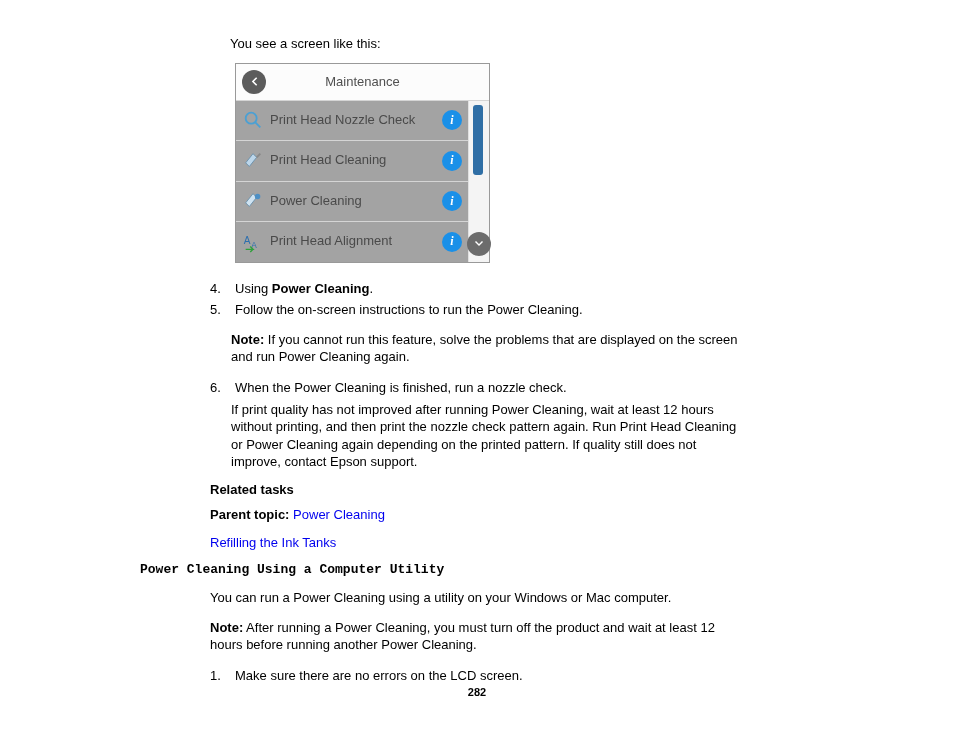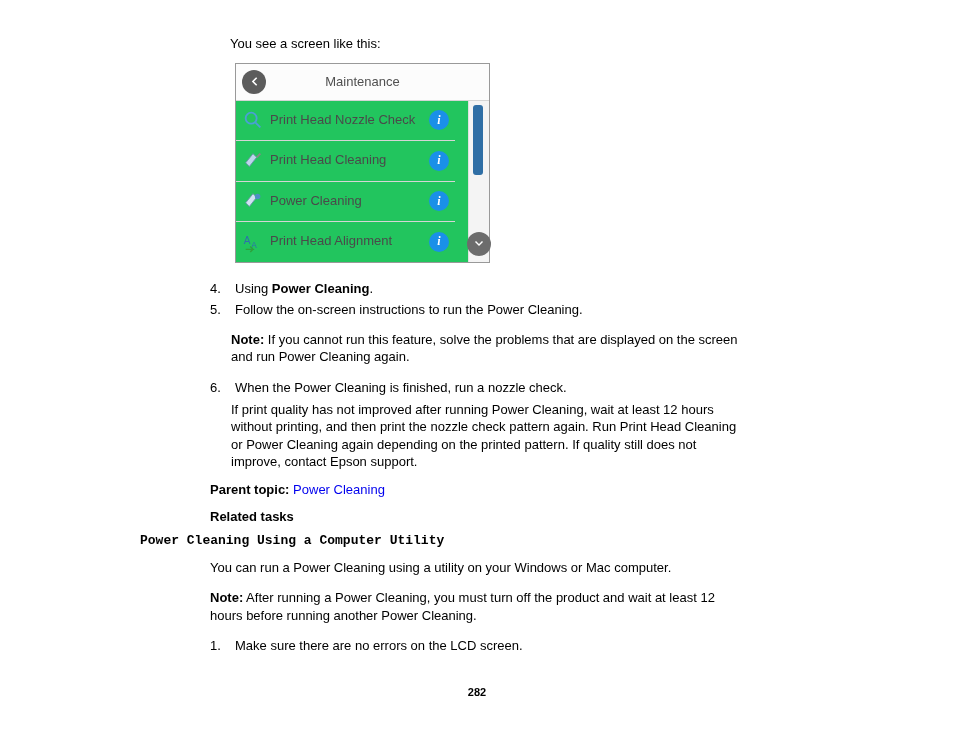--- a/index.html
+++ b/index.html
@@ -30,21 +30,21 @@
   a, .link { color: #0000ee; text-decoration: none; }
   b { font-weight: bold; }
   .pagenum { position: absolute; bottom: 40px; left: 0; width: 954px; text-align: center; font-weight: bold; font-size: 11px; }
 
   
   .device {
     margin: 8px 0 18px 95px;
     width: 255px;
     height: 200px;
     border: 1px solid #999;
-    background: #22c55e;
+    background: #a3a3a3;
     display: flex;
     flex-direction: column;
     font-size: 13px;
     position: relative;
     box-sizing: border-box;
     color: #404040;
   }
   .device-header {
     height: 36px;
     display: flex;
@@ -67,21 +67,20 @@
     align-items: center;
     justify-content: center;
     color: #fff;
   }
   .device-back svg { width: 13px; height: 13px; }
   .device-title { color: #505050; font-size: 13px; }
   .device-scroll-area {
     position: relative;
     flex: 1;
     display: flex;
-    gap: 13px;
   }
   .device-list {
     flex: 1;
     display: flex;
     flex-direction: column;
   }
   .device-row {
     flex: 1;
     border-bottom: 1px solid #d5d5d5;
     display: flex;
@@ -239,28 +238,31 @@
     <b>Note:</b><span> If you cannot run this feature, solve the problems that are displayed on the screen and run Power Cleaning again.</span>
   </p>
 
   <div class="num-item indent-num">
     <span class="num">6.</span>
     <span class="txt">When the Power Cleaning is finished, run a nozzle check.</span>
   </div>
 
   <p class="indent-sub">If print quality has not improved after running Power Cleaning, wait at least 12 hours without printing, and then print the nozzle check pattern again. Run Print Head Cleaning or Power Cleaning again depending on the printed pattern. If quality still does not improve, contact Epson support.</p>
 
+  <p class="indent-num" style="margin-bottom:4px;">
+    <b>Related tasks</b>
+  </p>
+
   <p class="indent-num" style="margin-top:8px;">
     <b>Parent topic:</b>
     <span> </span>
     <a href="#" class="link">Power Cleaning</a>
   </p>
-
-  <p class="indent-num" style="margin-bottom:4px;">
-    <b>Related tasks</b>
+  <p class="indent-num">
+    <a href="#" class="link">Refilling the Ink Tanks</a>
   </p>
 
   <p class="indent0" style="margin-top:6px;font-family:Liberation Mono, monospace;">
     <b>Power Cleaning Using a Computer Utility</b>
   </p>
 
   <p class="indent-num">You can run a Power Cleaning using a utility on your Windows or Mac computer.</p>
 
   <p class="indent-num" style="margin-top:12px; margin-bottom:14px;">
     <b>Note:</b><span> After running a Power Cleaning, you must turn off the product and wait at least 12 hours before running another Power Cleaning.</span>

